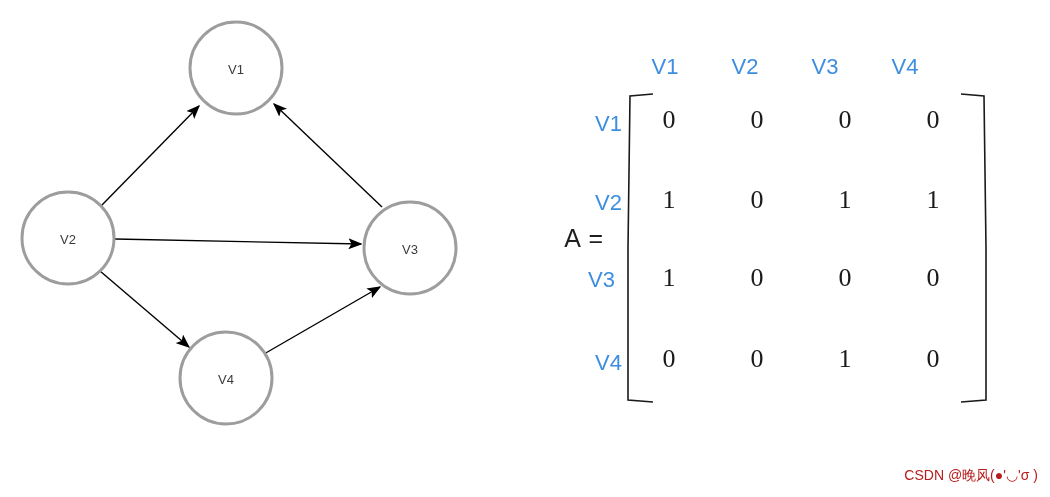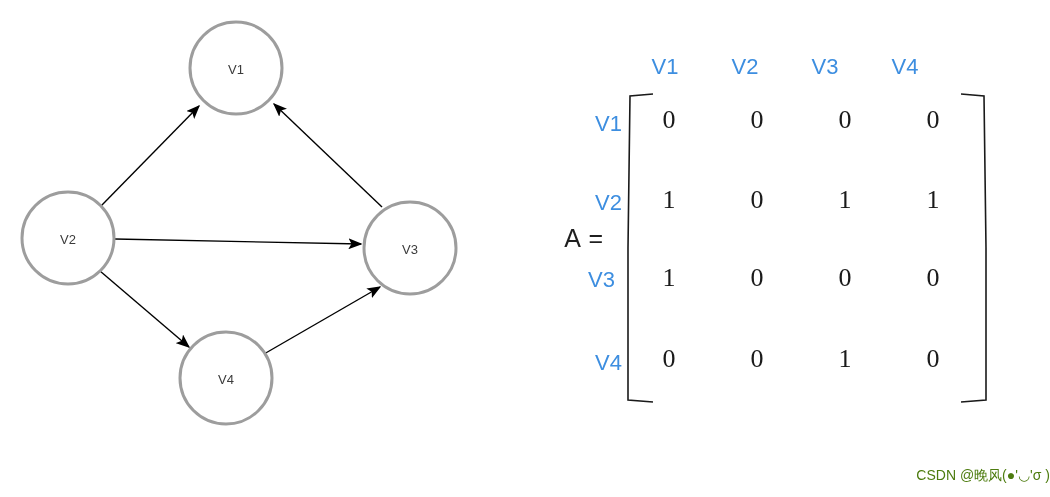--- a/index.html
+++ b/index.html
@@ -128,24 +128,24 @@
     width: 88px;
     text-align: center;
     font-size: 26px;
     color: #1a1a1a;
     font-family: "Liberation Serif", "DejaVu Serif", serif;
   }
 
   
   #watermark {
     position: absolute;
-    right: 0;
+    right: 12px;
     bottom: 12px;
     font-size: 14px;
-    color: #4d7c0f;
+    color: #b91c1c;
     font-family: "Liberation Sans", "DejaVu Sans", sans-serif;
     white-space: nowrap;
     user-select: none;
   }
 </style>
 </head>
 <body>
 
 <div id="stage">
 

